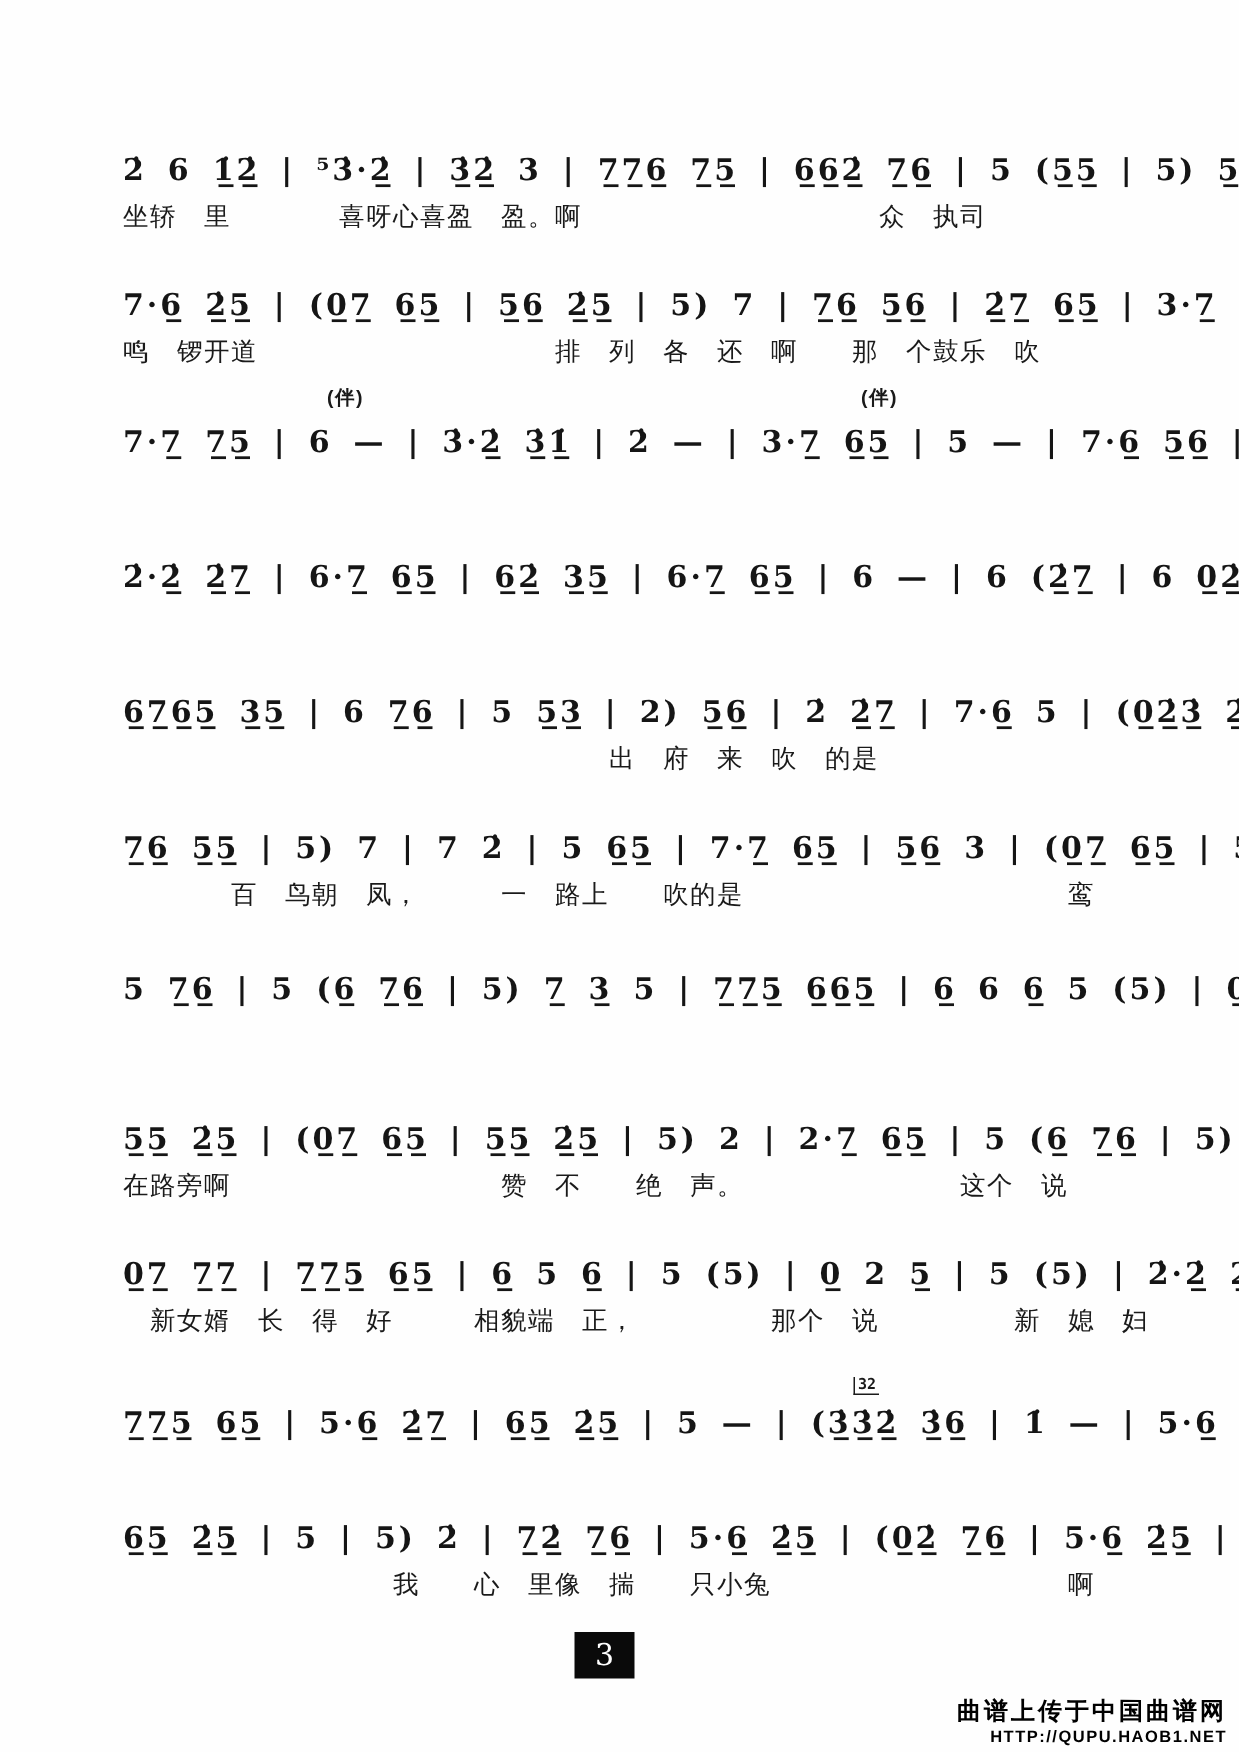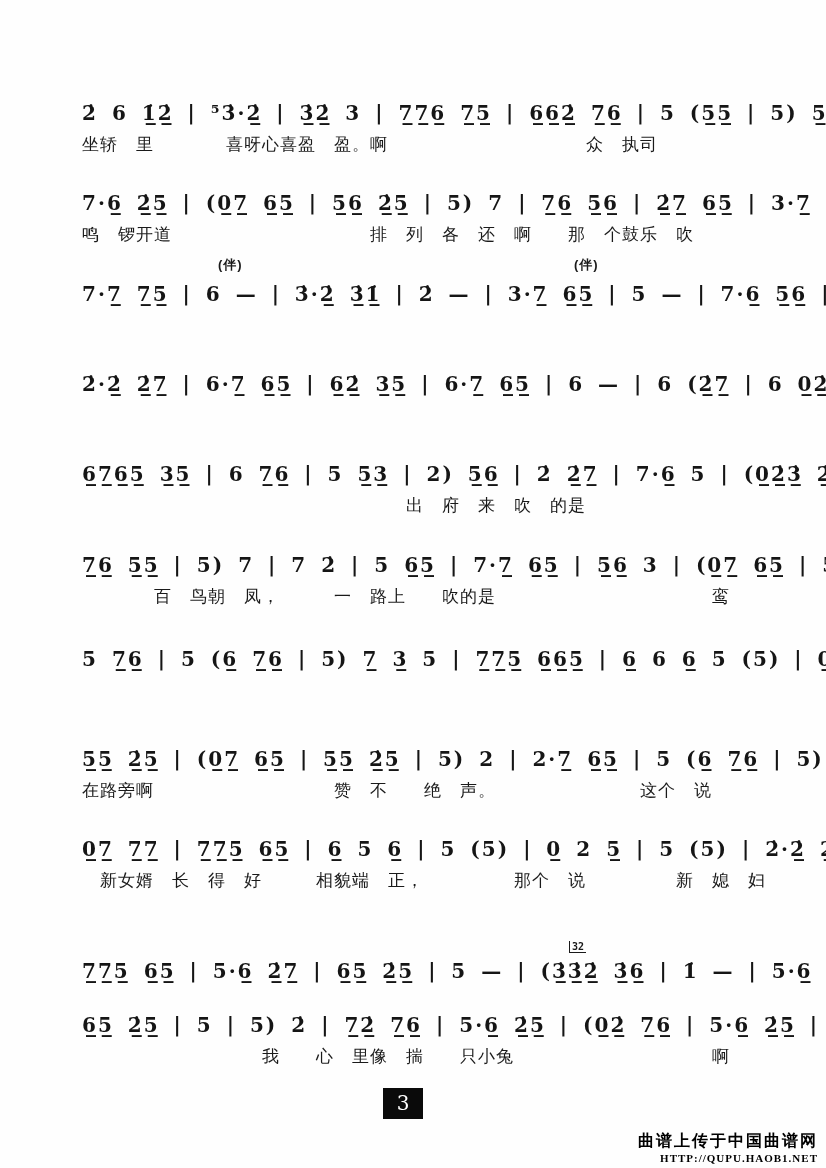--- a/index.html
+++ b/index.html
@@ -32,37 +32,37 @@
   }
   .sys1{top:96px}
   .sys2{top:186px}
   .sys3{top:277px}
   .sys4{top:367px}
   .sys5{top:457px}
   .sys6{top:548px}
   .sys7{top:642px}
   .sys8{top:742px}
   .sys9{top:832px}
-  .sys10{top:954px}
+  .sys10{top:931px}
   .sys11{top:1008px}
   .pagenum{
     position:absolute;left:383px;top:1088px;width:40px;height:31px;
     background:#0a0a0a;color:#ffffff;text-align:center;line-height:31px;
     font-size:20px;font-family:"DejaVu Serif","Liberation Serif",serif;
   }
   .footer{
     position:absolute;right:8px;bottom:4px;text-align:right;color:#000;
   }
   .footer .f1{
     font-size:16px;font-weight:bold;letter-spacing:2px;
     font-family:"Liberation Sans",sans-serif;
   }
   .footer .f2{
     font-size:11px;font-weight:bold;letter-spacing:1px;
-    font-family:Liberation Serif, serif;
+    font-family:Liberation Sans, sans-serif;
   }
 </style>
 </head>
 <body>
 
 <div class="page">
 
   <div class="system sys1">
     <div class="notation">2̇ 6 1̲̇2̲̇ | ⁵3̇·2̲̇ | 3̲̇2̲̇ 3 | 7̲7̲6̲ 7̲5̲ | 6̲6̲2̲̇ 7̲6̲ | 5 (5̲5̲ | 5) 5̲6̲ | 2̇ 2̲̇7̲ |</div>
     <div class="lyrics">坐轿　里　　　　喜呀心喜盈　盈。啊　　　　　　　　　　　众　执司</div>

